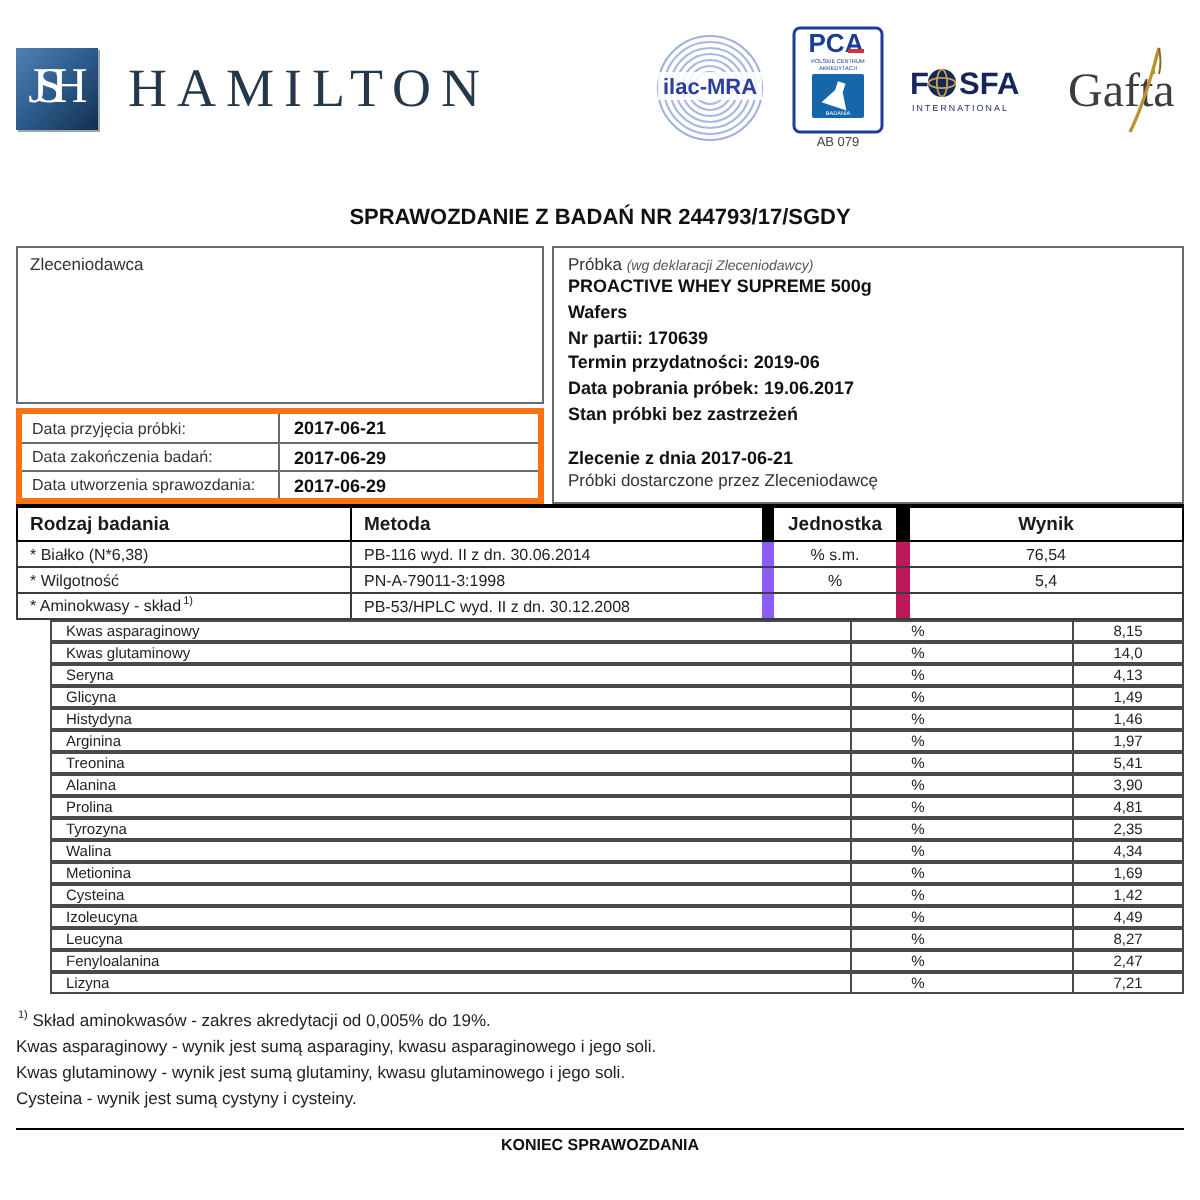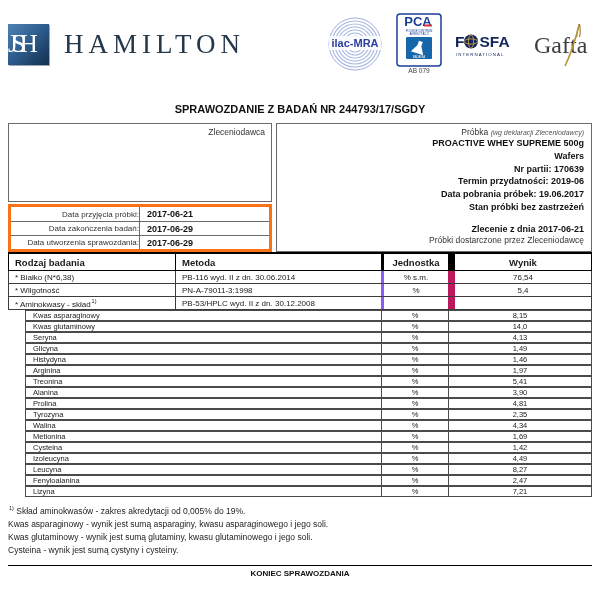--- a/index.html
+++ b/index.html
@@ -8,32 +8,32 @@
     font-family: "Liberation Sans", sans-serif; color: #1a1a1a;
   }
   .page { position: relative; width: 600px; height: 600px; padding: 0 8px; background:#fff; overflow:hidden; }
 
   
   .header { display: flex; justify-content: space-between; align-items: center; height: 80px; padding-top: 8px; }
   .brand { display: flex; align-items: center; }
   .jsh-square {
     width: 41px; height: 41px;
     background: linear-gradient(135deg, #4f82b2 0%, #2e5f90 45%, #132f4e 100%);
-    display: flex; align-items: center; justify-content: flex-start;
+    display: flex; align-items: center; justify-content: center;
     box-shadow: 1px 1px 0 #9aa6b0;
   }
   .jsh-square span { font-family: "Liberation Serif", serif; font-size: 25px; color: #fff; letter-spacing: -6px; margin-right: 5px; }
   .brand-name { font-family: "Liberation Serif", serif; font-size: 27px; color: #25384a; letter-spacing: 5px; margin-left: 15px; }
   .logos { display: flex; align-items: center; gap: 13px; }
 
   
   .report-title { text-align: center; font-weight: bold; font-size: 11px; color: #111; margin: 23px 0 8px; }
 
   
-  .info { display: flex; gap: 4px; align-items: stretch; text-align: right; }
+  .info { display: flex; gap: 4px; align-items: stretch; }
   .info-left { width: 264px; display: flex; flex-direction: column; }
   .client-box { border: 1px solid #6a6a6a; height: 79px; padding: 3px 6px; font-size: 8.5px; color: #333; }
   .dates { border: 3px solid #f97316; margin-top: 2px; }
   .date-row { display: flex; border-top: 1px solid #6a6a6a; height: 14px; align-items: center; }
   .date-row:first-child { border-top: none; }
   .date-label { width: 128px; padding-left: 5px; font-size: 8px; color: #333; }
   .date-value { flex: 1; border-left: 1px solid #6a6a6a; height: 100%; display:flex; align-items:center; padding-left: 7px; font-weight: bold; font-size: 9px; color:#111; }
   .info-right { flex: 1; border: 1px solid #6a6a6a; padding: 3px 7px; }
   .sample-head { font-size: 8.5px; color: #333; }
   .sample-note { font-style: italic; font-size: 7px; color: #555; }
@@ -44,27 +44,27 @@
   
   .results { }
   .res-header {
     display: flex; align-items: center; height: 19px;
     border: 1px solid #000; border-top-width: 2px; border-bottom-width: 1.5px;
     font-weight: bold; font-size: 9.5px;
   }
   .res-row { display: flex; align-items: center; height: 13px; border: 1px solid #3c3c3c; border-top: none; font-size: 8px; color:#222; }
   .c1 { width: 166px; padding-left: 6px; }
   .c2 { width: 206px; padding-left: 6px; border-left: 1px solid #3c3c3c; height: 100%; display: flex; align-items: center; }
-  .c3 { width: 67px; text-align: center; border-left: 3px solid #8b5cf6; height: 100%; display: flex; align-items: center; justify-content: center; }
+  .c3 { width: 67px; text-align: center; border-left: 6px solid #8b5cf6; height: 100%; display: flex; align-items: center; justify-content: center; }
   .c4 { flex: 1; text-align: center; border-left: 7px solid #be185d; height: 100%; display: flex; align-items: center; justify-content: center; }
   .res-header .c2, .res-header .c3, .res-header .c4 { border-left-color: #000; }
   sup.fn { font-size: 5.5px; vertical-align: super; margin-left: 1px; }
 
   .amino-rows { width: 567px; margin-left: 17px; }
-  .amino-row { display: flex; align-items: center; height: 11px; border: 1px solid #4a4a4a; font-size: 7.5px; color:#222; }
+  .amino-row { display: flex; align-items: center; height: 11px; border: 1px solid #4a4a4a; font-size: 7.5px; color:#222;gap:44px; }
   .ac-name { width: 355px; padding-left: 7px; }
   .ac-unit { width: 67px; border-left: 1px solid #4a4a4a; height: 100%; display: flex; align-items: center; justify-content: center; }
   .ac-value { flex: 1; border-left: 1px solid #4a4a4a; height: 100%; display: flex; align-items: center; justify-content: center; }
 
   
   .footnotes { margin-top: 5px; font-size: 8.5px; color: #222; line-height: 13px; }
   .end-rule { border-top: 1.2px solid #000; margin-top: 8px; }
   .end-text { text-align: center; font-weight: bold; font-size: 8px; margin-top: 3px; color:#111; }
 </style>
 </head>

